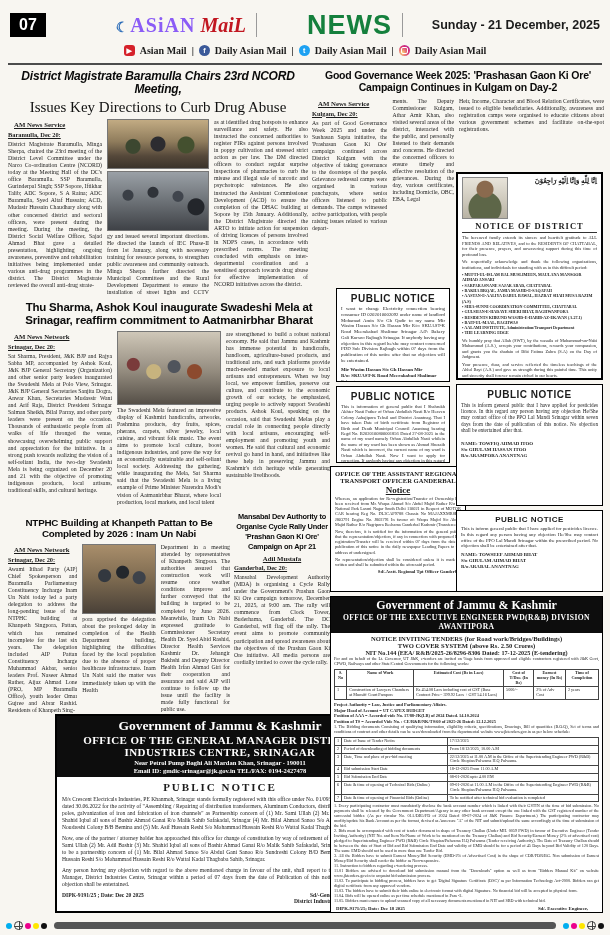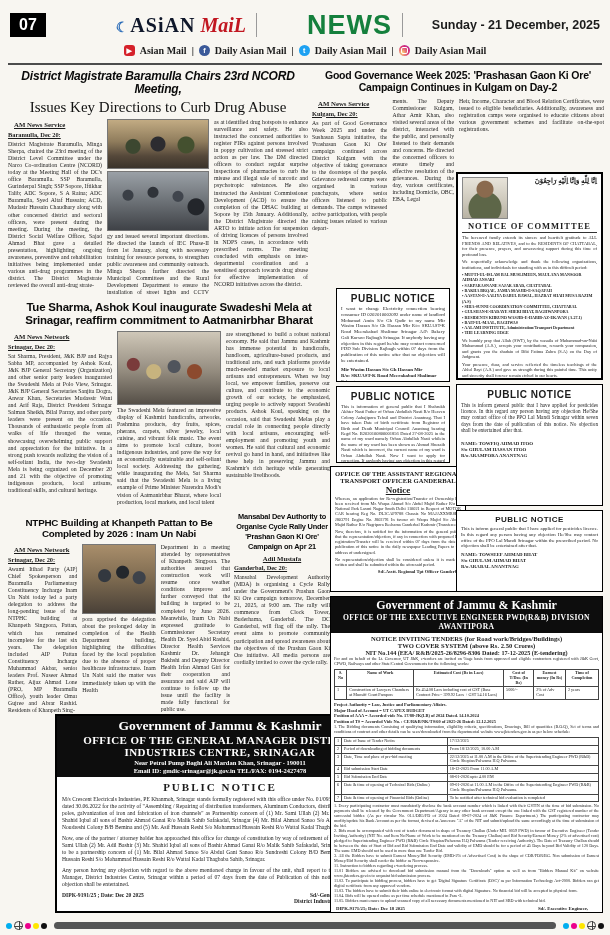--- a/index.html
+++ b/index.html
@@ -3,21 +3,21 @@
 <meta charset="utf-8">
 <style>
   html,body{margin:0;padding:0;background:#dcdad4;}
   .page{position:relative;width:610px;height:935px;background:#f8f6f1;font-family:"Liberation Serif",serif;color:#1c1c1c;overflow:hidden;margin:0 auto;}
   .abs{position:absolute;}
   
   .hdr{position:absolute;left:10px;top:7px;right:10px;height:36px;display:flex;align-items:center;}
   .pgno{background:#000;color:#fff;font:bold 16px "Liberation Sans",sans-serif;padding:2px 8px;border:1px solid #000;}
   .mast{margin-left:70px;display:flex;align-items:baseline;white-space:nowrap;}
   .swirl{color:#2b6cb8;font-weight:bold;font-size:14px;margin-right:2px;}
-  .mast .a{font:bold 20px "Liberation Serif",serif;letter-spacing:1px;color:#0f172a;}
+  .mast .a{font:bold 20px "Liberation Serif",serif;letter-spacing:1px;color:#8b5cf6;}
   .mast .m{font:bold italic 20px "Liberation Serif",serif;color:#c11i;color:#c11620;margin-left:5px;}
   .vsep{width:1px;height:24px;background:#9a9a9a;margin:0 10px;}
   .news{font:900 27px "Liberation Sans",sans-serif;letter-spacing:1px;color:#15803d;margin-left:40px;}
   .hdate{font:bold 12.5px "Liberation Sans",sans-serif;margin-left:auto;}
   .social{position:absolute;top:45px;left:0;right:0;display:flex;justify-content:center;align-items:center;gap:5px;font:bold 10px "Liberation Serif",serif;}
   .ic{width:11px;height:11px;border-radius:50%;display:inline-flex;align-items:center;justify-content:center;color:#fff;font:bold 7px "Liberation Sans",sans-serif;flex:none;}
   .ic.yt{background:#d5212a;border-radius:3px;}
   .ic.fb{background:#3b5998;}
   .ic.tw{background:#1da1f2;}
   .ic.ig{background:radial-gradient(circle at 30% 70%,#feda75,#d62976 60%,#962fbf);}
@@ -137,42 +137,42 @@
         <div class="bt" style="height:54px;">Heir, Income, Character and Blood Relation Certificates, were issued to eligible beneficiaries. Additionally, awareness and registration camps were organised to educate citizens about various government schemes and facilitate on-the-spot registrations.</div>
       </div>
     </div>
   </div>
 
   <div class="abs nbox" style="left:456px;top:172px;width:147px;height:208px;border-width:2px;">
     <div style="display:flex;gap:4px;align-items:flex-start;">
       <div class="ph-port"></div>
       <div class="urdu" style="flex:1;">اِنَّا لِلّٰهِ وَاِنَّا اِلَيْهِ رَاجِعُوْنَ</div>
     </div>
-    <div class="gr-title">NOTICE OF COMMITTEE</div>
+    <div class="gr-title">NOTICE OF DISTRICT</div>
     <div class="gr-p">The bereaved family extends its sincere and heartfelt gratitude to ALL FRIENDS AND RELATIVES, and to the RESIDENTS OF CHATTABAL, for their presence, prayers, and unwavering support during this time of profound loss.</div>
     <div class="gr-p">We respectfully acknowledge and thank the following organizations, institutions, and individuals for standing with us in this difficult period:</div>
     <div style="margin:1px 0 2px;">
       <div class="gr-li">• <span>MUFTI-UL-ISLAM BAL MUSLIMEEN, MAULANA MANSOOR AHMAD ANSARI</span></div>
       <div class="gr-li">• <span>SARPARASNANE SAJAR ABAD, CHATTABAL</span></div>
       <div class="gr-li">• <span>BAKHA BRQAE, JAMIA MASJID-E-SAQAFAH</span></div>
       <div class="gr-li">• <span>AASTAN-E-AALIYA DABUL BAWAL, HAZRAT SHAH MUSA RAZIM (A.S)</span></div>
       <div class="gr-li">• <span>SHIA-SUNNI COORDINATION COMMITTEE, CHATTABAL</span></div>
       <div class="gr-li">• <span>GULSHAN-E-HADAYE SHERI BHAT, BAGHWANPORA</span></div>
       <div class="gr-li">• <span>RESIDENTS KHRUND WASJID-E-HABIB-AZ-EKAVAN (A.27.1)</span></div>
       <div class="gr-li">• <span>BAIT-UL-MAAL, BAGHWAS</span></div>
       <div class="gr-li">• <span>AALAMI INSTITUTE, Administration/Transport Department</span></div>
       <div class="gr-li">• <span>THE LEARNING EDGE</span></div>
     </div>
     <div class="gr-p">We humbly pray that Allah (SWT), by the wasaila of Muhammad-un-Nabi Muhammad (A.S.), accepts your contributions, rewards your compassion, and grants you the shadain of Bibi Fatima Zahra (S.A) on the Day of Judgment.</div>
     <div class="gr-p">Your presence, duas, and service reflected the timeless teachings of the Ahlul Bayt (A.S.) and gave us strength during this painful time. This unity and sincerity shall forever remain etched in our hearts.</div>
 
   </div>
 
   <div class="abs" style="left:8px;top:301px;width:322px;height:244px;">
-    <div class="hl" style="font-size:11.5px;">Tue Sharma, Ashok Koul inaugurate Swadeshi Mela at Srinagar, reaffirm commitment to Aatmanirbhar Bharat</div>
+    <div class="hl" style="font-size:11.5px;">Thu Sharma, Ashok Koul inaugurate Swadeshi Mela at Srinagar, reaffirm commitment to Aatmanirbhar Bharat</div>
     <div class="cols" style="margin-top:4px;">
       <div style="width:104px;">
         <div class="byl">AM News Network</div>
         <div class="dtl">Srinagar, Dec 20:</div>
         <div class="bt" style="height:166px;">Sat Sharma, President, J&amp;K BJP and Rajya Sabha MP, accompanied by Ashok Koul, J&amp;K BJP General Secretary (Organization) and other senior party leaders inaugurated the Swadeshi Mela at Polo View, Srinagar. J&amp;K BJP General Secretaries Sanjita Dogra, Anwar Khan, Secretaries Mudassir Wani and Arif Raja, District President Srinagar Salman Sheikh, Bilal Parray, and other party leaders were present on the occasion. Thousands of enthusiastic people from all walks of life thronged the venue, showcasing overwhelming public support and appreciation for the initiative. In a strong push towards realizing the vision of a self-reliant India, the two-day Swadeshi Mela is being organized on December 20 and 21 with the objective of promoting indigenous products, local artisans, traditional skills, and cultural heritage.</div>
       </div>
       <div style="width:104px;">
         <div class="photo ph-crowd"></div>
         <div class="bt" style="height:116px;margin-top:2px;">The Swadeshi Mela featured an impressive display of Kashmiri handicrafts, artworks, Pashmina products, dry fruits, spices, pherans, carpets, silver jewelry, local cuisine, and vibrant folk music. The event aims to promote local culture, boost indigenous industries, and pave the way for an economically sustainable and self-reliant local society. Addressing the gathering, while inaugurating the Mela, Sat Sharma said that the Swadeshi Mela is a living example of Prime Minister Narendra Modi's vision of Aatmanirbhar Bharat, where local production, local markets, and local talent</div>
       </div>

